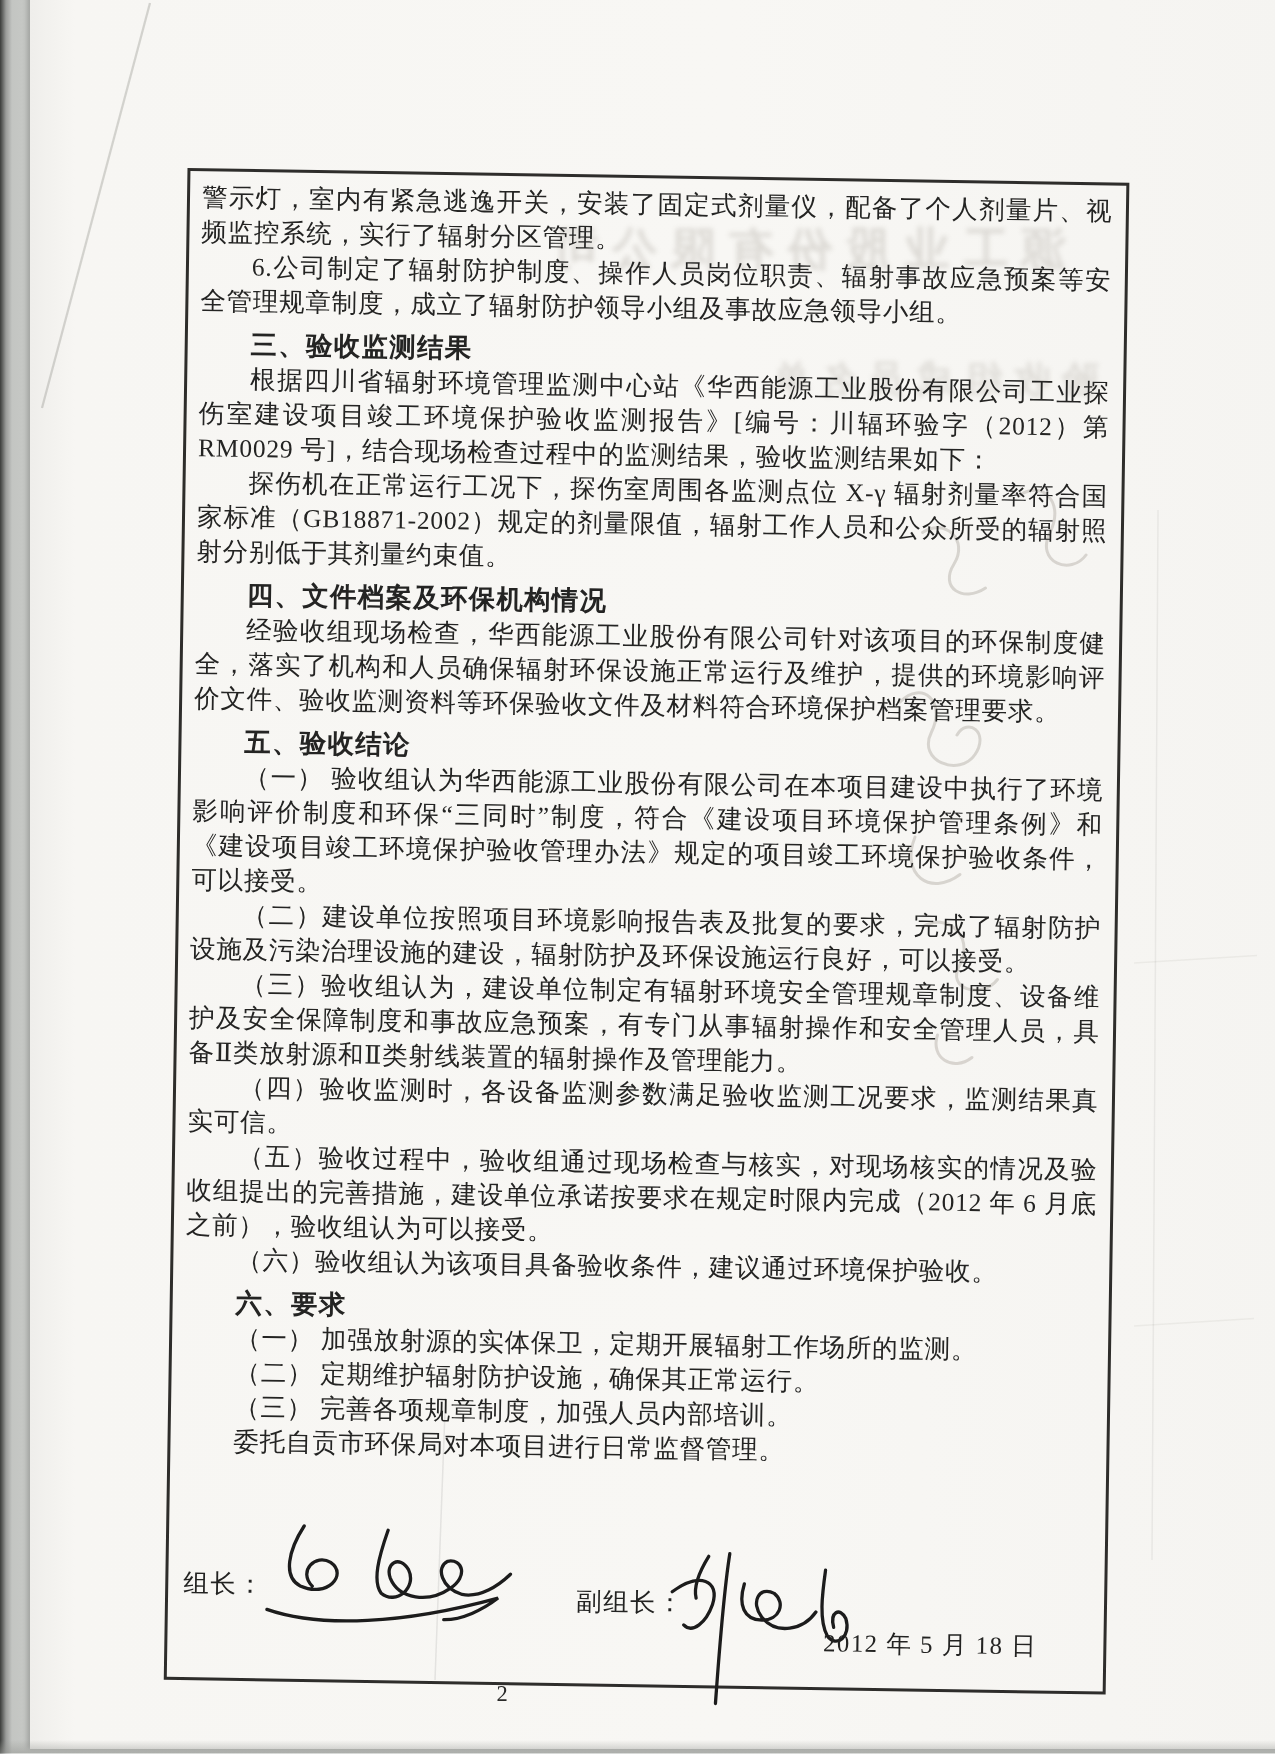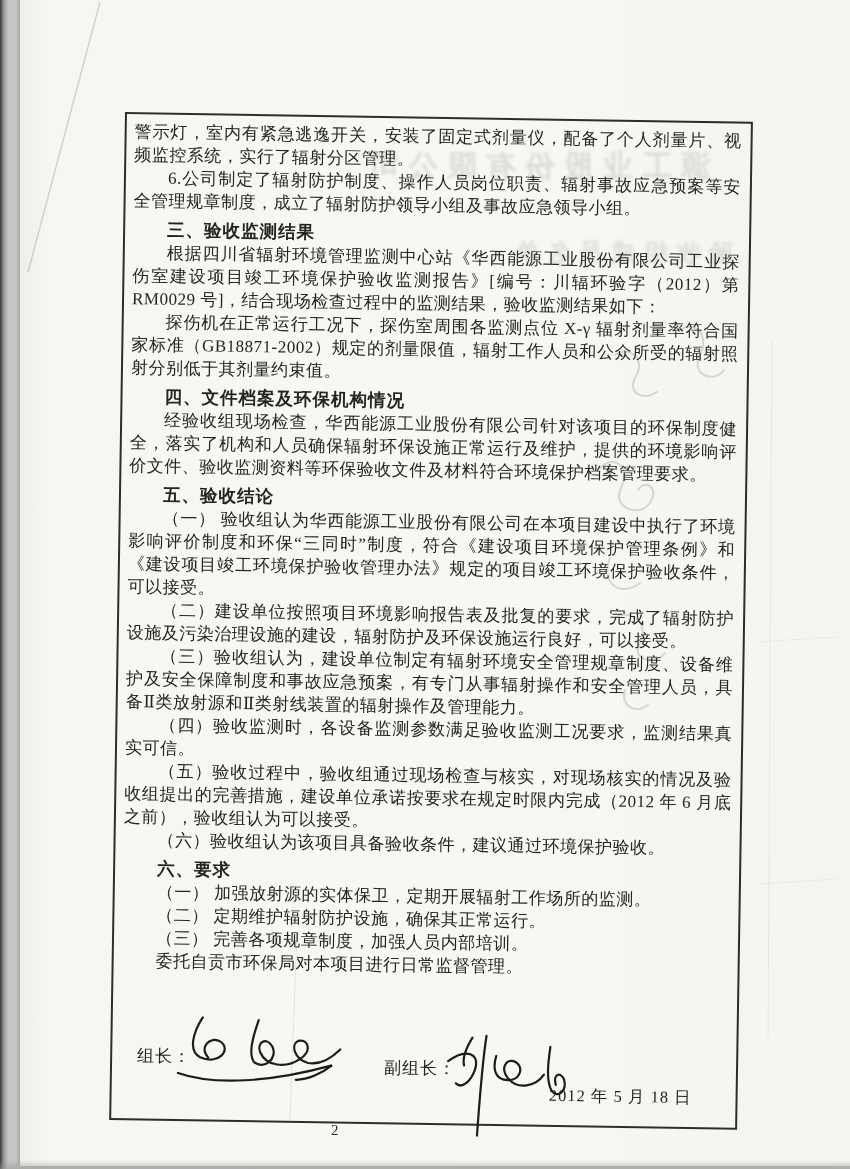--- a/index.html
+++ b/index.html
@@ -37,21 +37,21 @@
   .g{margin-top:4px;}
   .h{
     font-weight:bold;text-indent:34px;margin-top:6px !important;margin-bottom:2px;
     font-family:"Liberation Sans","DejaVu Sans",sans-serif;font-size:17.5px !important;
     letter-spacing:1px !important;
   }
   
   .sig-label{
     position:absolute;font-size:17px;color:#232322;letter-spacing:1px;
   }
-  .leader-label{left:25px;top:930px;font-family:Liberation Mono, monospace;}
+  .leader-label{left:10px;top:930px;font-family:Liberation Mono, monospace;}
   .deputy-label{left:272px;top:938px;}
   .sig-svg{position:absolute;}
   .sig1{left:62px;top:890px;}
   .sig2{left:326px;top:912px;}
   .date-line{
     position:absolute;right:44px;top:964px;font-size:16.5px;color:#232322;letter-spacing:1px;
   }
   .page-number{
     position:absolute;left:331px;top:1122px;font-size:15px;color:#2a2a29;
   }

